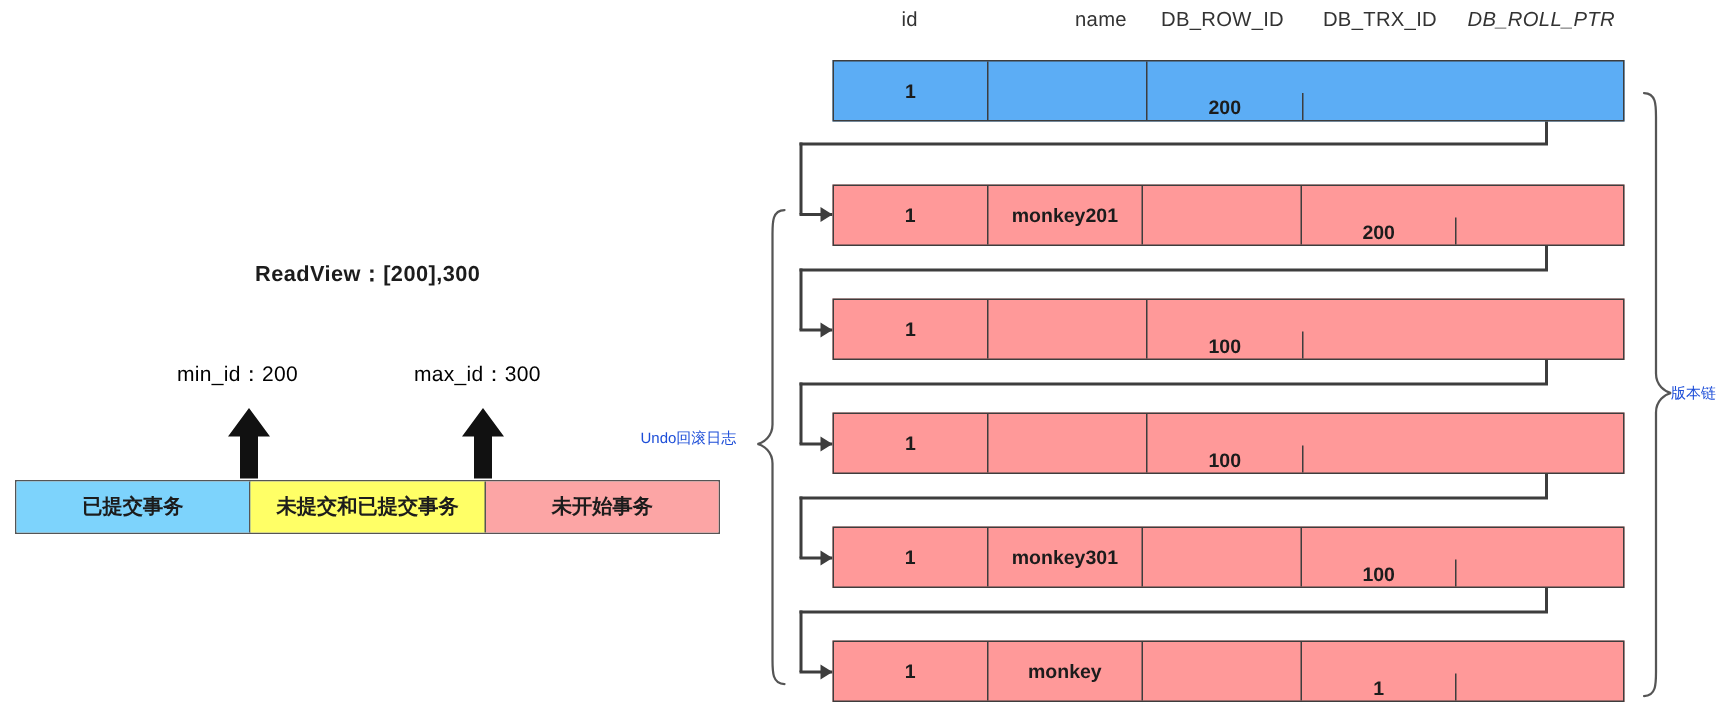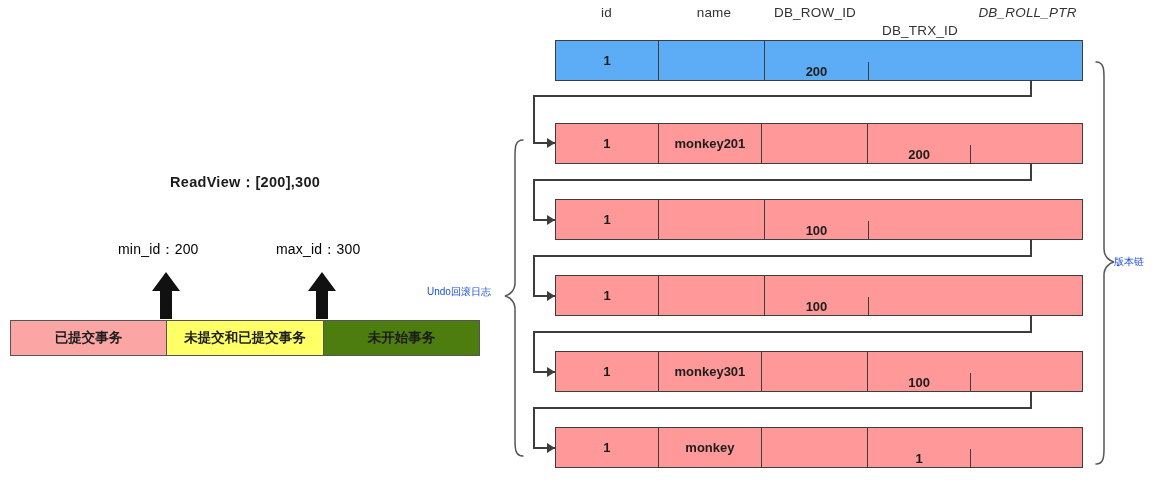--- a/index.html
+++ b/index.html
@@ -166,31 +166,31 @@
   </svg>
 </div>
 
 <div class="up-arrow" id="max-id-arrow">
   <svg width="30" height="49" viewBox="0 0 30 49">
     <path d="M15 1 L29 20 L21 20 L21 48 L9 48 L9 20 L1 20 Z" fill="#111111"></path>
   </svg>
 </div>
 
 <div id="txn-bar">
-  <div class="seg seg-committed" style="background:#fca5a5;">已提交事务</div>
+  <div class="seg seg-committed" style="background:#7dd3fc;">已提交事务</div>
   <div class="seg seg-mixed" style="background:#ffff66;">未提交和已提交事务</div>
-  <div class="seg seg-notstarted" style="background:#4d7c0f;">未开始事务</div>
+  <div class="seg seg-notstarted" style="background:#fca5a5;">未开始事务</div>
 </div>
 
 <div id="chain-area">
 
   <div class="col-header" style="left:555px; width:103px;">id</div>
-  <div class="col-header" style="left:662px; width:104px;">name</div>
+  <div class="col-header" style="left:682px; width:104px;">name</div>
   <div class="col-header" style="left:762px; width:106px;">DB_ROW_ID</div>
-  <div class="col-header" style="left:868px; width:104px;margin-top:18px;">DB_TRX_ID</div>
+  <div class="col-header" style="left:868px; width:104px;">DB_TRX_ID</div>
   <div class="col-header" style="left:972px; width:111px;font-style:italic;">DB_ROLL_PTR</div>
 
   <div class="chain-row row-current" style="left:555px; top:40px; width:528px;">
     <div class="cell c-id">1</div>
     <div class="cell c-rowid"></div>
     <div class="cell c-trxid">200</div>
     <div class="cell c-rollptr"></div>
   </div>
 
   <div class="ln-v" style="left:1030px; top:81px;  height:15px;"></div>

